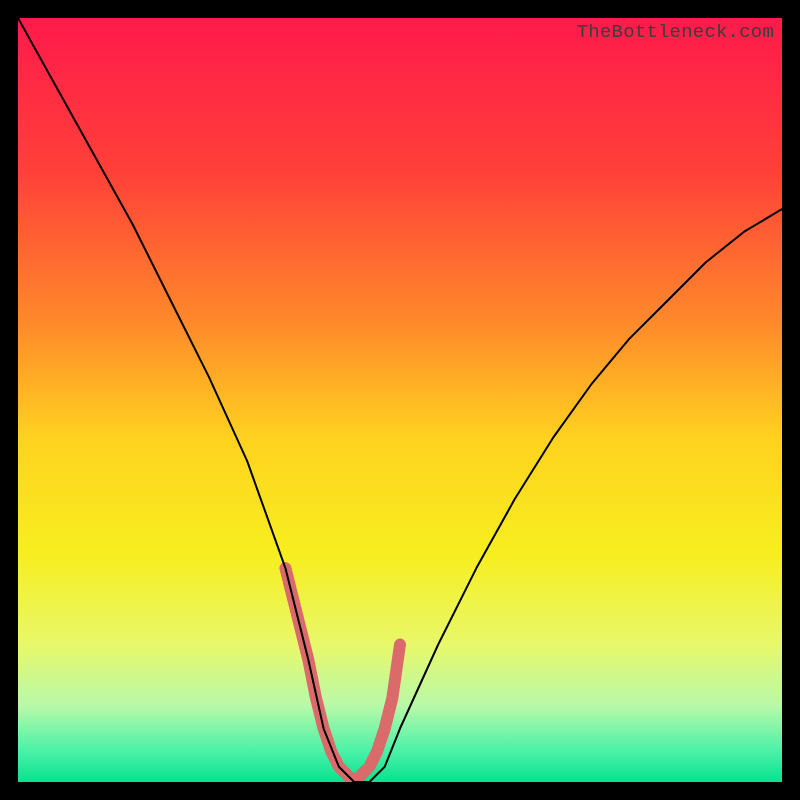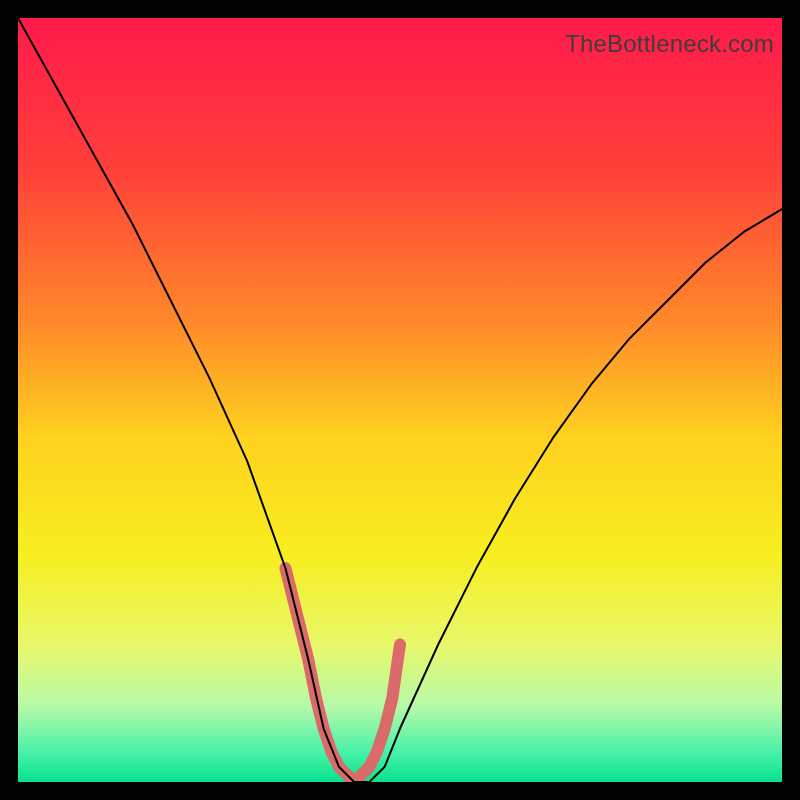--- a/index.html
+++ b/index.html
@@ -21,24 +21,24 @@
   .plot-area {
     position: absolute;
     left: 18px;
     top: 18px;
     width: 764px;
     height: 764px;
     overflow: hidden;
   }
   .watermark {
     position: absolute;
-    top: 12px;
+    top: 3px;
     right: 8px;
-    font-family: Liberation Sans, sans-serif;
-    font-size: 24px;
+    font-family: Liberation Mono, monospace;
+    font-size: 19px;
     font-weight: 500;
     color: #3d3d3d;
     letter-spacing: 0.2px;
     z-index: 5;
   }
   svg { display: block; }
 </style>
 </head>
 <body>
 

